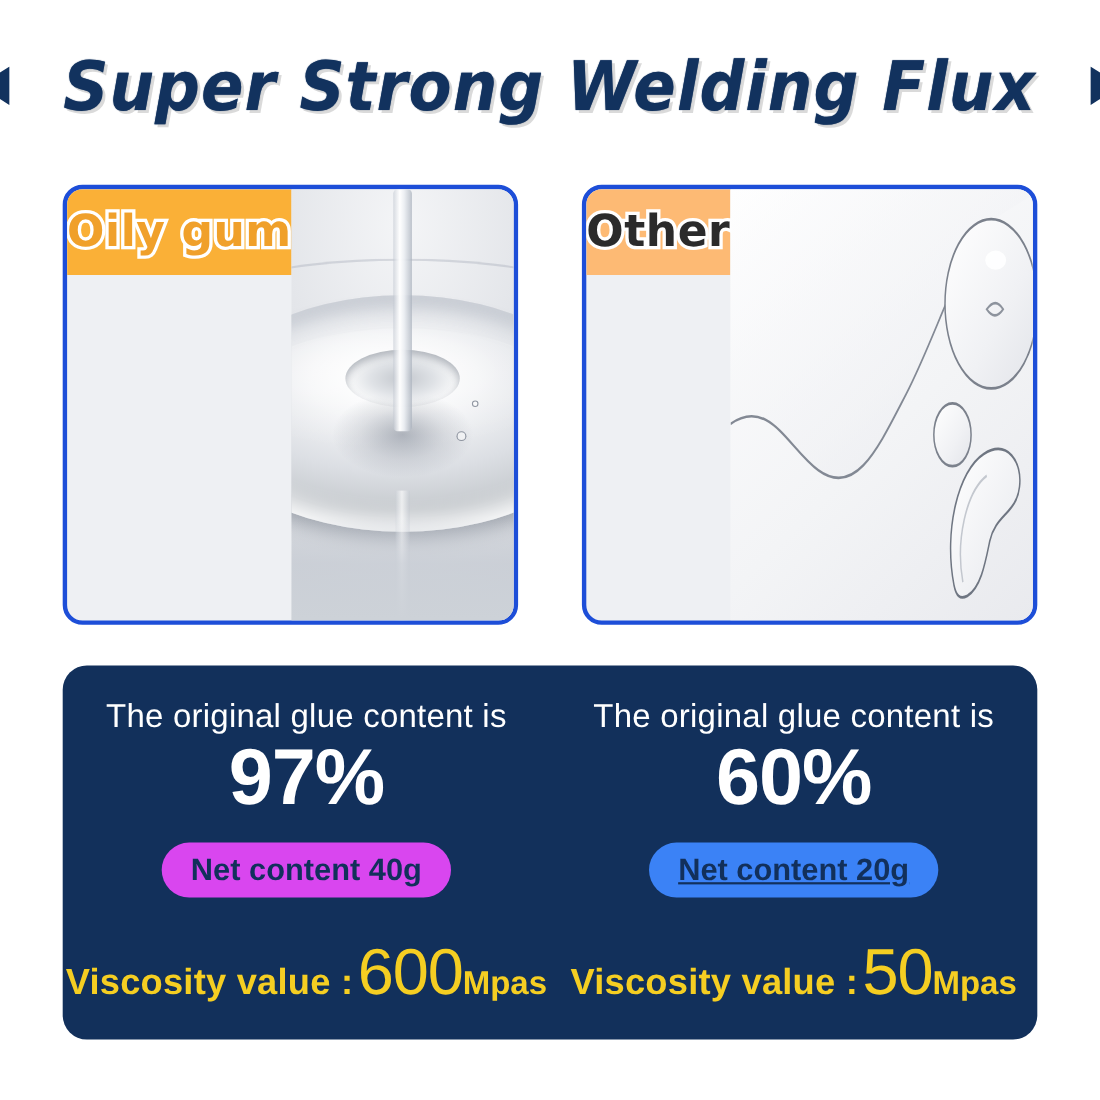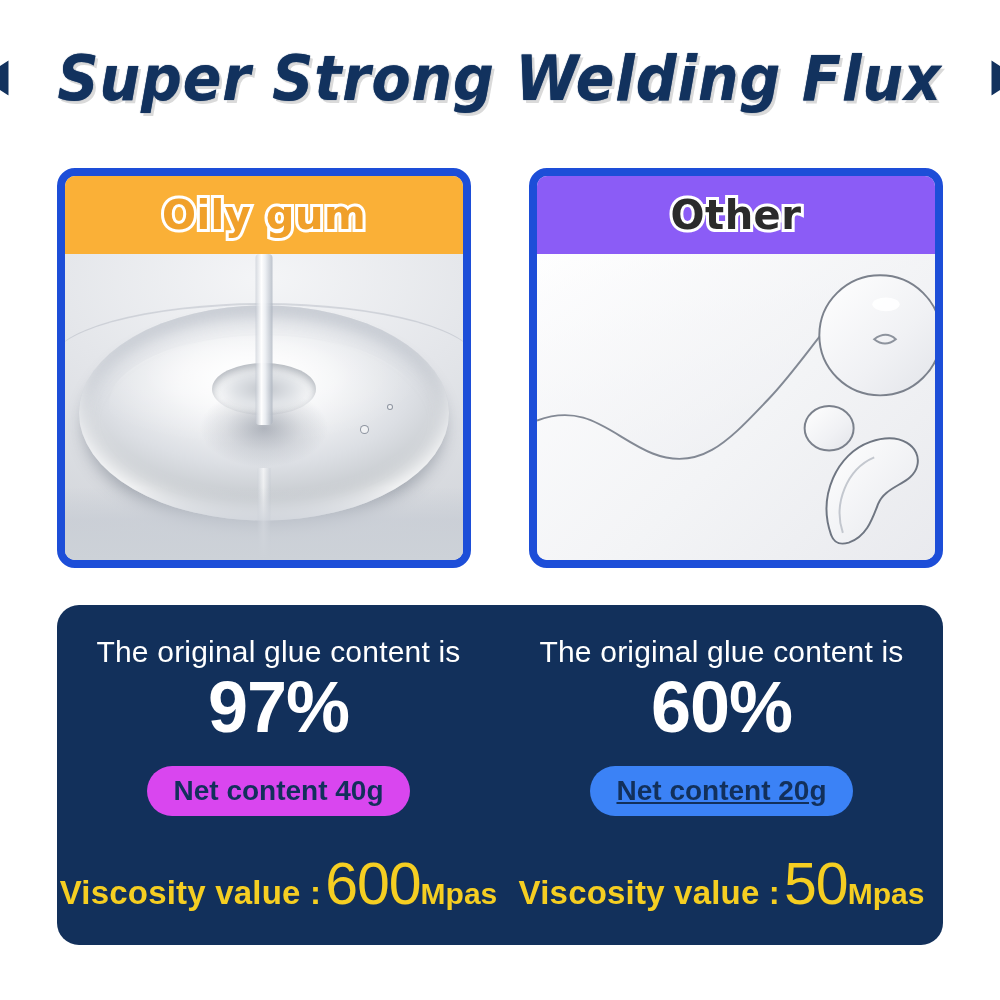--- a/index.html
+++ b/index.html
@@ -55,37 +55,36 @@
     top: 168px;
     left: 57px;
     width: 886px;
     height: 400px;
     display: flex;
     justify-content: space-between;
   }
   .compare-card {
     width: 414px;
     height: 400px;
-    border: 8px solid #1d4ed8;
+    border: 4px solid #1d4ed8;
     border-radius: 18px;
     overflow: hidden;
     background: #eef0f3;
     display: flex;
-    flex-direction: column;
     box-sizing: border-box;
   }
   .card-header {
     height: 78px;
     flex: none;
     display: flex;
     align-items: center;
     justify-content: center;
   }
   .card-header.orange { background: #fab037; }
-  .card-header.gray   { background: #8b5cf6; }
+  .card-header.gray   { background: #fdba74; }
   .card-header-label {
     font-family: "DejaVu Sans", sans-serif;
     font-size: 40px;
     font-weight: bold;
     letter-spacing: 0.5px;
     white-space: nowrap;
     -webkit-text-stroke: 6px #ffffff;
     paint-order: stroke fill;
   }
   .card-header.orange .card-header-label { color: #f0a02a; }

